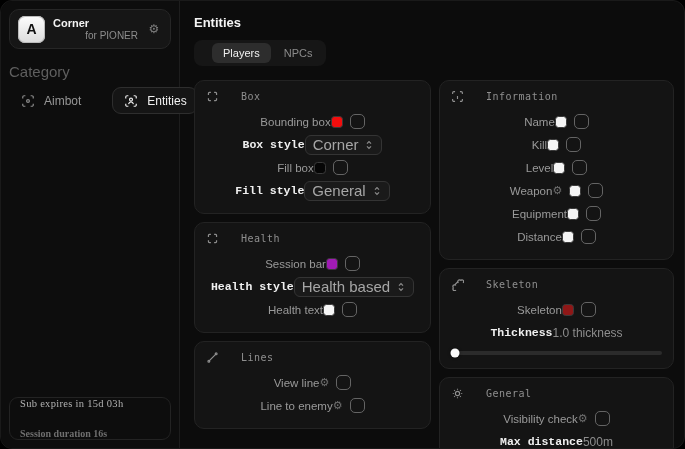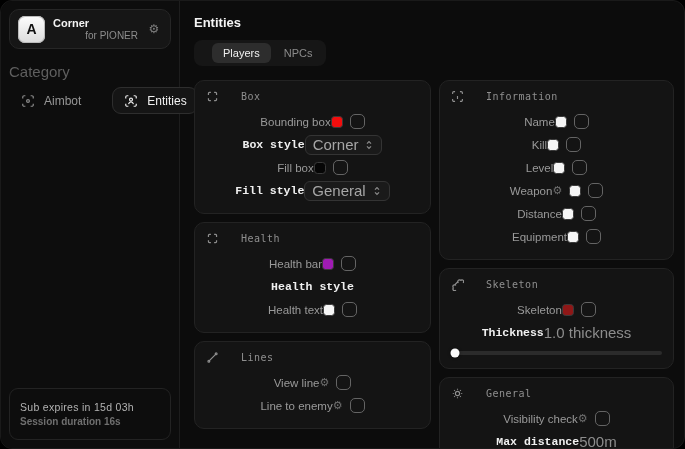--- a/index.html
+++ b/index.html
@@ -37,25 +37,25 @@
     display: flex; align-items: center; gap: 9px; height: 27px;
     padding: 0 10px; border-radius: 9px; border: 1px solid transparent;
     color: #969696; font-size: 12px; cursor: pointer;
   }
   .nav-item .ic { width: 15px; height: 15px; display: inline-flex; align-items: center; justify-content: center; }
   .nav-item .ic svg { width: 14px; height: 14px; stroke: #8a8a8a; }
   .nav-item.active { background: #151515; border-color: #2e2e2e; color: #f1f1f1; }
   .nav-item.active .ic svg { stroke: #e8e8e8; }
   .sidebar-spacer { flex: 1; }
   .sub-card {
-    border: 1px solid #232323; border-radius: 9px; padding: 12px 10px;
-    font-family: Liberation Sans, sans-serif;
+    border: 1px solid #232323; border-radius: 9px; padding: 0 10px;
+    font-family: Liberation Serif, serif;
   }
   .sub-line1 { color: #b3b3b3; font-size: 10.5px; letter-spacing: 0.3px; }
-  .sub-line2 { color: #6f6f6f; font-size: 10px; margin-top: 3px; font-weight: bold; }
+  .sub-line2 { color: #6f6f6f; font-size: 10px; margin-top: 19px; font-weight: bold; }
   
   .main { flex: 1; padding: 14px 10px 8px 14px; overflow: hidden; }
   .page-title { color: #f4f4f4; font-size: 13px; font-weight: bold; }
   .tabs {
     display: inline-flex; gap: 2px; margin-top: 10px;
     background: #161616; border-radius: 8px; padding: 3px;
   }
   .tab {
     font-size: 11px; color: #8b8b8b; padding: 4px 11px; border-radius: 6px; cursor: pointer;
   }
@@ -83,21 +83,21 @@
   .checkbox {
     width: 15px; height: 15px; border-radius: 5px;
     border: 1.6px solid #646464; background: transparent; cursor: pointer;
   }
   .select-btn {
     display: inline-flex; align-items: center; gap: 6px; height: 20px;
     background: #1a1a1a; border: 1px solid #343434; border-radius: 6px;
     padding: 0 7px; color: #a6a6a6; font-size: 15px; cursor: pointer;
   }
   .select-btn svg { width: 10px; height: 10px; stroke: #8a8a8a; }
-  .slider-value { color: #8d8d8d; font-size: 15px; }
+  .slider-value { color: #8d8d8d; font-size: 12px; }
   .slider-track {
     position: relative; height: 4px; border-radius: 2px; background: #2b2b2b;
     margin-top: 7px; margin-bottom: 2px; cursor: pointer;
   }
   .slider-fill { position: absolute; left: 0; top: 0; bottom: 0; border-radius: 2px; background: #ededed; }
   .slider-handle {
     position: absolute; top: 50%; width: 9px; height: 9px; border-radius: 50%;
     background: #fafafa; transform: translate(-50%, -50%); box-shadow: 0 0 3px rgba(0,0,0,.6);
   }
 </style>
@@ -225,28 +225,36 @@
           <section class="card">
             <div class="card-head">
               <span class="ic">
                 <svg viewBox="0 0 16 16" fill="none" stroke-width="1.5">
                   <path d="M3 6V4.2A1.2 1.2 0 014.2 3H6M10 3h1.8A1.2 1.2 0 0113 4.2V6M13 10v1.8a1.2 1.2 0 01-1.2 1.2H10M6 13H4.2A1.2 1.2 0 013 11.8V10"></path>
                 </svg>
               </span>
               <span>Health</span>
             </div>
             <div class="row">
-              <span class="row-label">Health bar</span>
+              <span class="row-label">Session bar</span>
               <div class="ctrls">
                 <span class="swatch" style="background: rgb(160, 27, 180);"></span>
                 <span class="checkbox"></span>
               </div>
             </div>
             <div class="row">
               <span class="row-label strong">Health style</span>
+              <div class="ctrls">
+                <span class="select-btn">
+                  <span>Health based</span>
+                  <span class="ic-unfold"><svg viewBox="0 0 10 10" fill="none" stroke-width="1.3">
+                      <path d="M3 3.6L5 1.6l2 2M3 6.4l2 2 2-2"></path>
+                    </svg></span>
+                </span>
+              </div>
             </div>
             <div class="row">
               <span class="row-label">Health text</span>
               <div class="ctrls">
                 <span class="swatch" style="background: rgb(245, 245, 245);"></span>
                 <span class="checkbox"></span>
               </div>
             </div>
           </section>
           <section class="card">
@@ -310,28 +318,28 @@
             </div>
             <div class="row">
               <span class="row-label">Weapon</span>
               <div class="ctrls">
                 <span class="mini-gear">⚙</span>
                 <span class="swatch" style="background: rgb(245, 245, 245);"></span>
                 <span class="checkbox"></span>
               </div>
             </div>
             <div class="row">
+              <span class="row-label">Equipment</span>
+              <div class="ctrls">
+                <span class="swatch" style="background: rgb(245, 245, 245);"></span>
+                <span class="checkbox"></span>
+              </div>
+            </div>
+            <div class="row">
               <span class="row-label">Distance</span>
-              <div class="ctrls">
-                <span class="swatch" style="background: rgb(245, 245, 245);"></span>
-                <span class="checkbox"></span>
-              </div>
-            </div>
-            <div class="row">
-              <span class="row-label">Equipment</span>
               <div class="ctrls">
                 <span class="swatch" style="background: rgb(245, 245, 245);"></span>
                 <span class="checkbox"></span>
               </div>
             </div>
           </section>
           <section class="card">
             <div class="card-head">
               <span class="ic">
                 <svg viewBox="0 0 16 16" fill="none" stroke-width="1.4">

